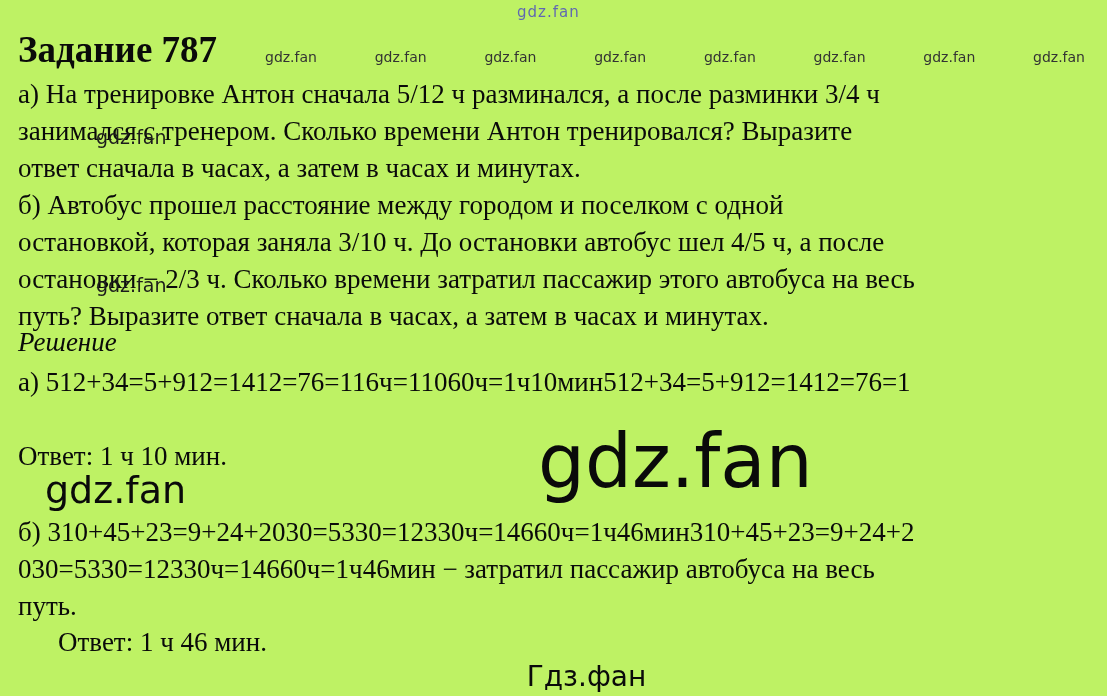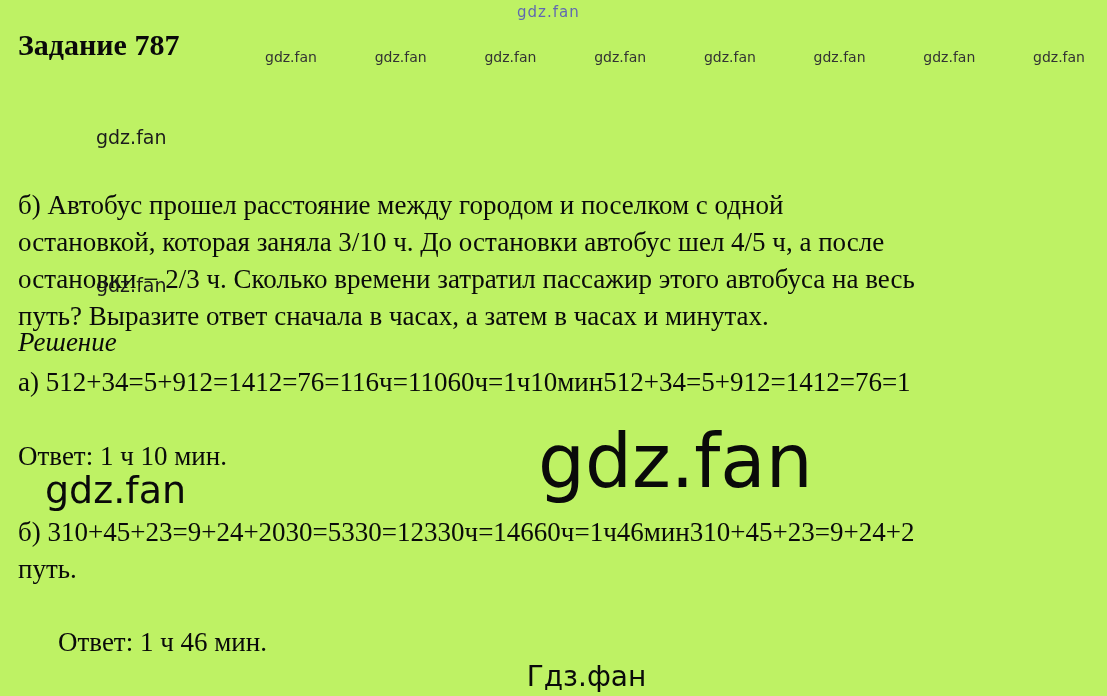--- a/index.html
+++ b/index.html
@@ -21,21 +21,21 @@
     left: 18px;
     font-size: 27px;
     line-height: 37px;
     white-space: nowrap;
     color: #0a0a0a;
   }
   #page-title {
     position: absolute;
     top: 28px;
     left: 18px;
-    font-size: 30px;
+    font-size: 37px;
     font-weight: bold;
     white-space: nowrap;
     color: #0a0a0a;
   }
   .para .line { display: block; }
   #wm-top {
     position: absolute;
     top: 3px;
     left: 517px;
     font-family: "DejaVu Sans", sans-serif;
@@ -123,20 +123,25 @@
     <span>gdz.fan</span>
     <span>gdz.fan</span>
     <span>gdz.fan</span>
     <span>gdz.fan</span>
     <span>gdz.fan</span>
     <span>gdz.fan</span>
   </div>
 
   <div id="page-title">Задание 787</div>
 
+  <div id="problem-a" class="serif-line para">
+    <span class="line">а) На тренировке Антон сначала 5/12 ч разминался, а после разминки 3/4 ч</span>
+    <span class="line">занимался с тренером. Сколько времени Антон тренировался? Выразите</span>
+    <span class="line">ответ сначала в часах, а затем в часах и минутах.</span>
+  </div>
 
   <div id="wm-inline-a" class="wm-inline">gdz.fan</div>
 
   <div id="problem-b" class="serif-line para">
     <span class="line">б) Автобус прошел расстояние между городом и поселком с одной</span>
     <span class="line">остановкой, которая заняла 3/10 ч. До остановки автобус шел 4/5 ч, а после</span>
     <span class="line">остановки − 2/3 ч. Сколько времени затратил пассажир этого автобуса на весь</span>
     <span class="line">путь? Выразите ответ сначала в часах, а затем в часах и минутах.</span>
   </div>
 
@@ -149,20 +154,21 @@
   </div>
 
   <div id="answer-a" class="serif-line">Ответ: 1 ч 10 мин.</div>
 
   <div id="wm-medium">gdz.fan</div>
 
   <div id="wm-large">gdz.fan</div>
 
   <div id="solution-b" class="serif-line para">
     <span class="line">б) 310+45+23=9+24+2030=5330=12330ч=14660ч=1ч46мин310+45+23=9+24+2</span>
+    <span class="line">030=5330=12330ч=14660ч=1ч46мин − затратил пассажир автобуса на весь</span>
     <span class="line">путь.</span>
   </div>
 
   <div id="answer-b" class="serif-line">Ответ: 1 ч 46 мин.</div>
 
   <div id="footer-brand">Гдз.фан</div>
 
 </div>
 
 </body></html>

